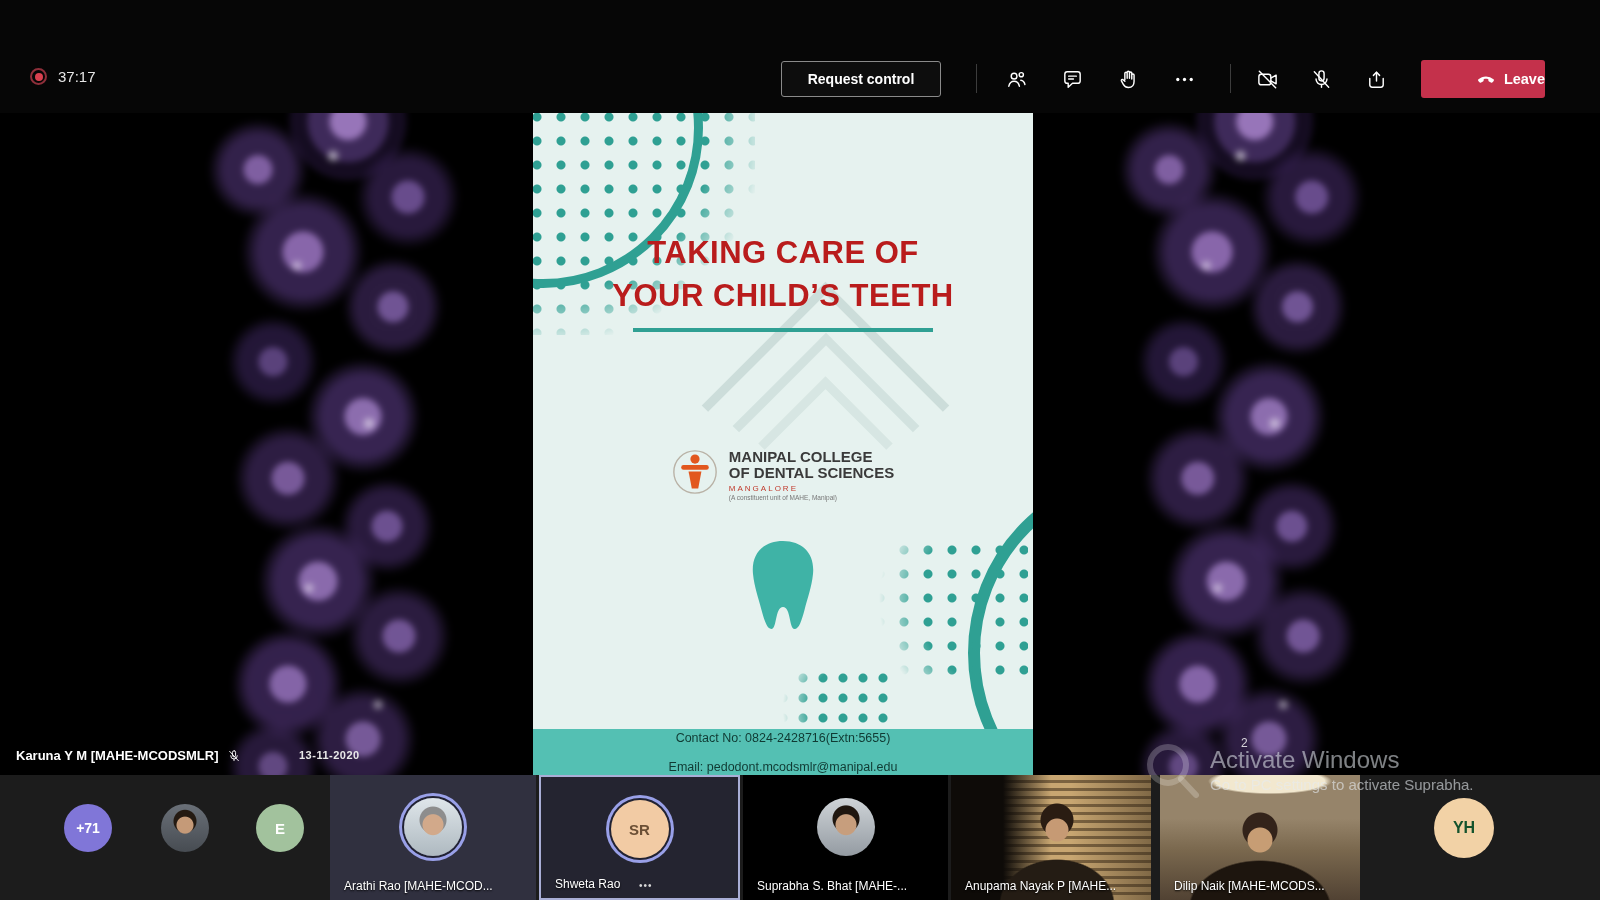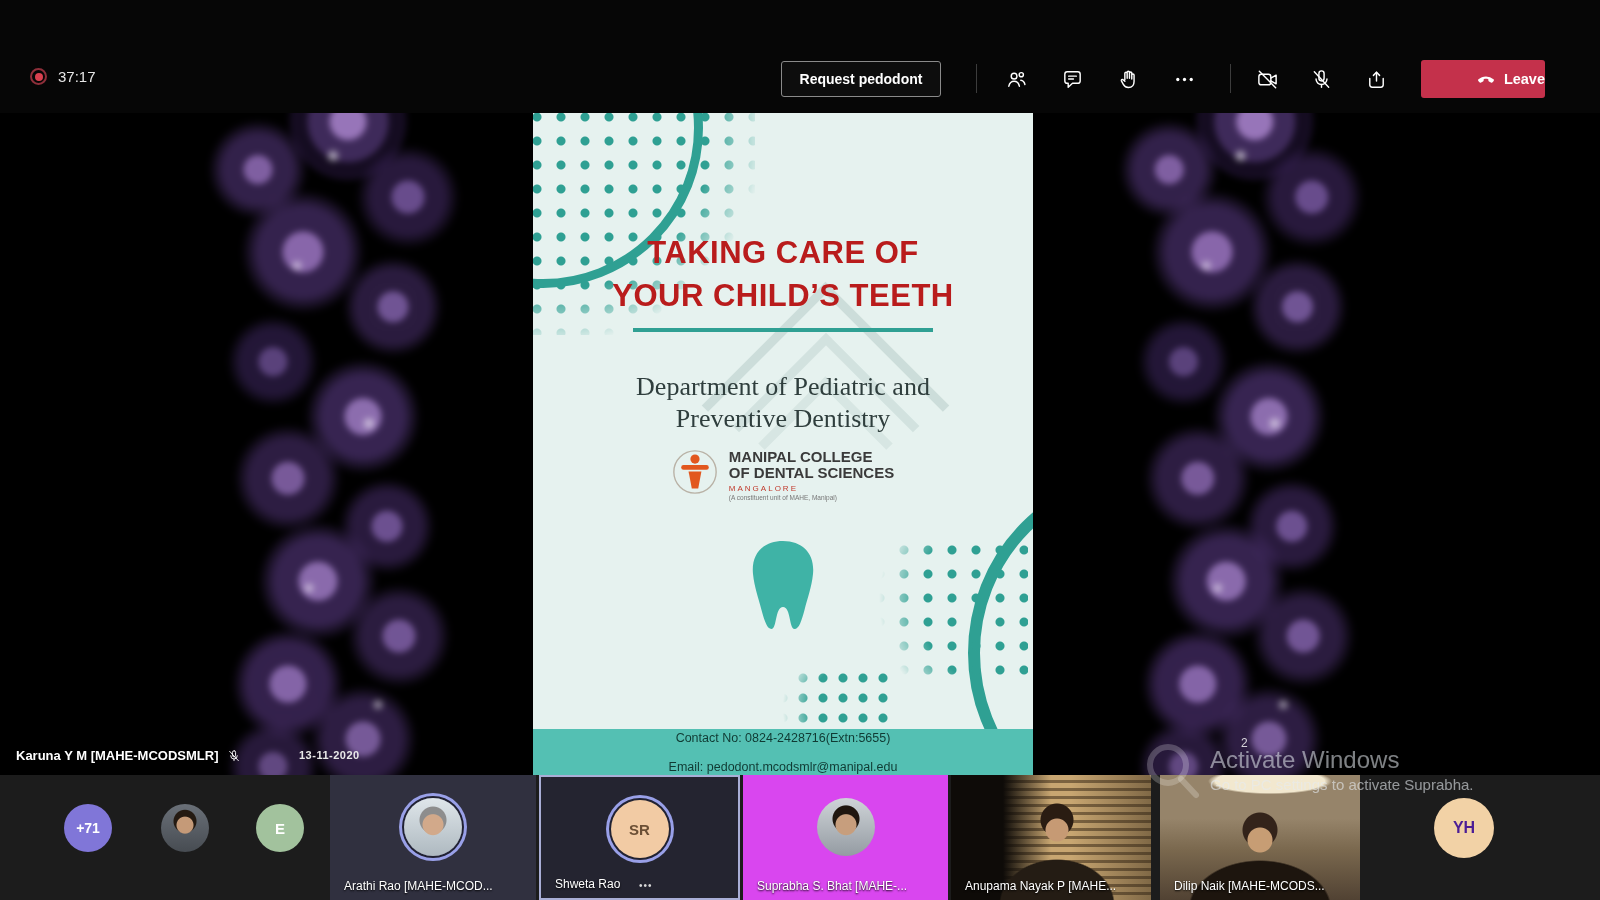--- a/index.html
+++ b/index.html
@@ -117,26 +117,26 @@
   
   .filmstrip{ position:absolute; left:0; top:775px; width:1600px; height:125px; background:#1c1c1c; z-index:20;}
   .chip{ position:absolute; border-radius:50%; display:flex; align-items:center; justify-content:center; font-weight:700; cursor:pointer;}
   .chip-overflow{ left:64px; top:29px; width:48px; height:48px; background:#8076d8; color:#fff; font-size:14px;}
   .chip-photo{ left:161px; top:29px; width:48px; height:48px;
     background:
       radial-gradient(circle at 50% 44%, #c59a78 0 8px, rgba(0,0,0,0) 9px),
       radial-gradient(circle at 50% 36%, #241a12 0 11px, rgba(0,0,0,0) 12px),
       linear-gradient(#6a7078, #474c52);}
   .chip-e{ left:256px; top:29px; width:48px; height:48px; background:#a2c29d; color:#fff; font-size:15px;}
-  .chip-yh{ left:1434px; top:23px; width:60px; height:60px; background:#f2d2a6; color:#4c1d95; font-size:16px;}
+  .chip-yh{ left:1434px; top:23px; width:60px; height:60px; background:#f2d2a6; color:#14532d; font-size:16px;}
 
   .tile{ position:absolute; top:0; height:125px; overflow:hidden; cursor:pointer;}
   .tile-av1{ left:330px; width:206px; background:#30303f;}
   .tile-av2{ left:539px; width:201px; background:#242430; border:2px solid #a9aed6;}
-  .tile-av3{ left:743px; width:205px; background:#d946ef;}
+  .tile-av3{ left:743px; width:205px; background:#000000;}
   .tile-v1{ left:951px; width:200px;
     background:
       radial-gradient(circle at 53% 44%, #c69a74 0 11px, rgba(0,0,0,0) 12px),
       radial-gradient(circle at 53% 36%, #2a1c12 0 16px, rgba(0,0,0,0) 17px),
       radial-gradient(58px 46px at 53% 104%, #241c14 0 97%, rgba(0,0,0,0) 100%),
       linear-gradient(90deg, #0e0b08 0 26%, rgba(14,11,8,0) 50%),
       linear-gradient(90deg, rgba(0,0,0,0) 0 60%, rgba(40,30,18,.45) 100%),
       repeating-linear-gradient(180deg, #c8a671 0 5px, #7c6340 5px 8px);}
   .tile-v2{ left:1160px; width:200px;
     background:
@@ -167,21 +167,21 @@
 <div class="app">
 
   <header class="topbar">
     <div class="rec">
       <span class="rec-dot">
           <i></i>
         </span>
       <span class="rec-time">37:17</span>
     </div>
 
-    <button class="request-btn">Request pedodont</button>
+    <button class="request-btn">Request control</button>
 
     <span class="vdiv" style="left:976px"></span>
 
     <button class="icon-btn" style="left:996px">
       <svg viewBox="0 0 24 24">
           <circle cx="9.5" cy="8.5" r="3"></circle>
           <path d="M4 19c.7-3.2 2.9-5.2 5.5-5.2s4.8 2 5.5 5.2"></path>
           <circle cx="17" cy="7" r="2.2"></circle>
           <path d="M16.5 12.8c2.2.3 3.7 1.9 4.3 4.4"></path>
         </svg>
@@ -251,24 +251,20 @@
       <div class="arc arc-br"></div>
       <div class="dots dots-br"></div>
       <div class="dots dots-br2"></div>
 
       <div class="slide-title">
         <div class="t">TAKING CARE OF</div>
         <div class="t">YOUR CHILD’S TEETH</div>
         <div class="t-underline"></div>
       </div>
 
-      <div class="slide-dept">
-        <div>Department of Pediatric and</div>
-        <div>Preventive Dentistry</div>
-      </div>
 
       <div class="org">
         <svg viewBox="0 0 100 100">
           <circle cx="50" cy="50" r="46" fill="none" stroke="#b9b2a6" stroke-width="3"></circle>
           <circle cx="50" cy="22" r="10" fill="#e2571e"></circle>
           <rect x="20" y="35" width="60" height="10" rx="5" fill="#e2571e"></rect>
           <path d="M36 49 L64 49 L57 86 L43 86 Z" fill="#e2571e"></path>
         </svg>
         <div class="org-text">
           <div class="org-l1">MANIPAL COLLEGE</div>

